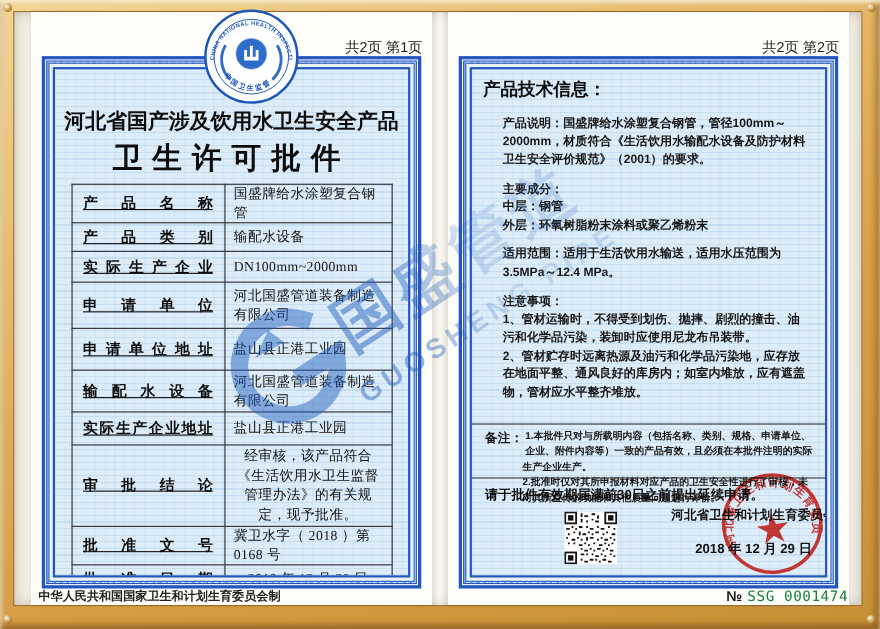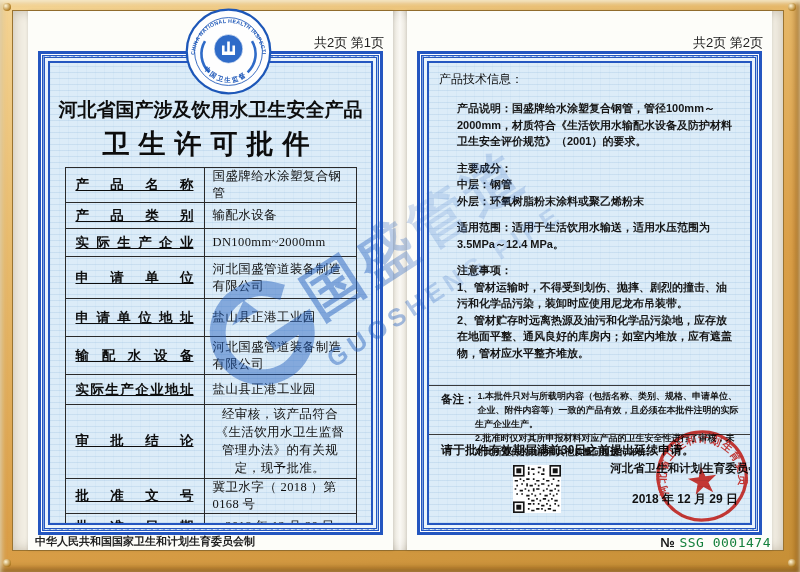--- a/index.html
+++ b/index.html
@@ -48,21 +48,21 @@
   .cert td.lbl{width:118px;font-weight:700;font-size:13.5px;text-align:justify;
                text-align-last:justify;padding:0 10px;color:#0d0d0d;text-decoration:underline;}
   .cert td.val{font-weight:400;font-size:12.5px;letter-spacing:.4px;color:#111;}
   tr.h30{height:30px}tr.h26{height:26px}tr.h28{height:28px}tr.h42{height:42px}
   tr.h38{height:38px}tr.h36{height:36px}tr.h27{height:27px}
   .val-serif{font-family:"Liberation Serif","DejaVu Serif",serif;font-size:12px;}
   .val-small{font-size:10.5px;line-height:1.45;text-align:center;padding:0 4px;}
   .val-center{text-align:center;}
   .page1-footer{position:absolute;left:7px;bottom:1px;font-size:11px;font-weight:700;color:#222;}
   
-  .tech-head{margin:8px 0 12px 10px;font-size:12px;font-weight:400;color:#0d0d0d;}
+  .tech-head{margin:8px 0 12px 10px;font-size:16px;font-weight:700;color:#0d0d0d;}
   .tech-body{padding:0 16px 0 28px;font-size:11px;line-height:1.5;font-weight:600;color:#161616;}
   .tech-body p{margin:0;}
   .mt10{margin-top:10px !important;}
   .remarks-sec{position:absolute;left:0;right:0;top:322px;border-top:1.5px solid #3a3a3a;
                padding:4px 10px 0 12px;font-size:9px;line-height:1.55;color:#161616;}
   .remark-label{float:left;font-size:11.5px;font-weight:700;margin:1px 2px 0 0;}
   .remark-item{margin:0 0 0 34px;font-weight:600;}
   .renewal-sec{position:absolute;left:0;right:0;top:371px;bottom:0;border-top:1.5px solid #3a3a3a;}
   .renewal{padding:7px 0 0 12px;font-size:12px;font-weight:700;color:#0d0d0d;}
   .qr{position:absolute;left:84px;top:30px;width:48px;height:48px;}

